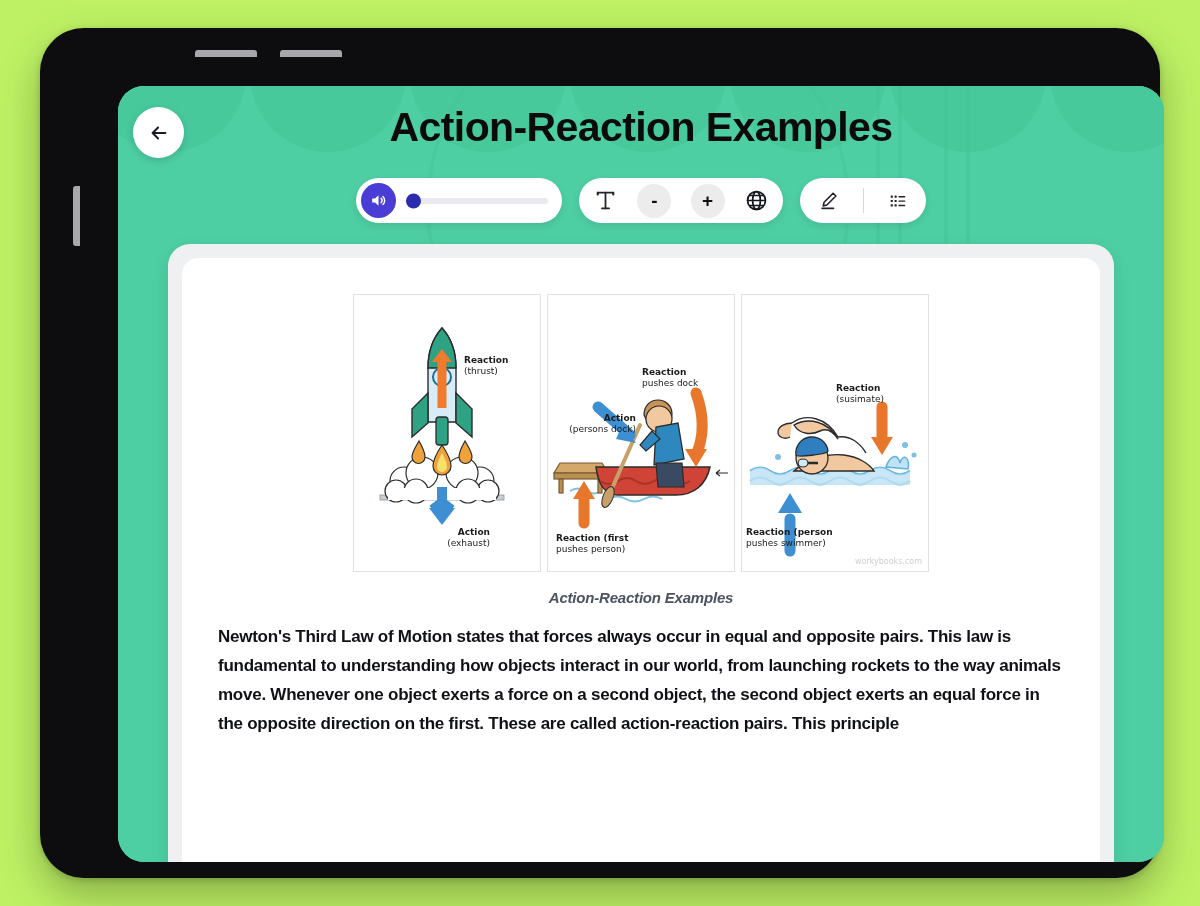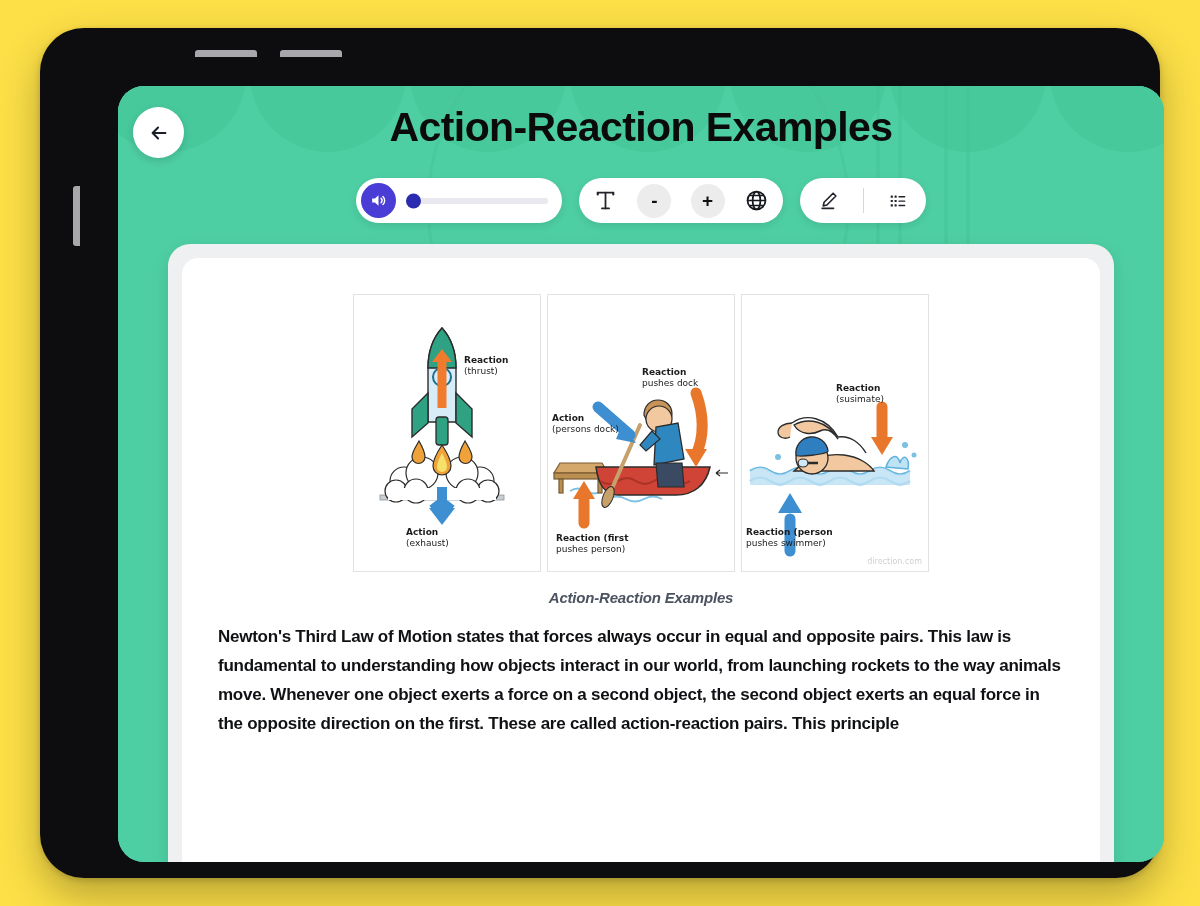--- a/index.html
+++ b/index.html
@@ -6,21 +6,21 @@
   html, body {
     width: 1200px; height: 906px;
     background: #ffffff;
     font-family: "Liberation Sans", sans-serif;
     overflow: hidden;
   }
 
   
   #device-stage {
     position: absolute; inset: 0;
-    background: #fde047;
+    background: #bef264;
   }
   #tablet-frame {
     position: absolute;
     left: 40px; top: 28px;
     width: 1120px; height: 850px;
     background: #0d0d0f;
     border-radius: 44px;
     box-shadow: 0 18px 42px rgba(0,0,0,0.28), 0 2px 6px rgba(0,0,0,0.18);
   }
   .tablet-btn {
@@ -200,21 +200,21 @@
     color: #101114;
     letter-spacing: -0.25px;
   }
 
   .lbl {
     position: absolute;
     font-family: "DejaVu Sans", sans-serif;
     font-size: 9px;
     color: #1b1b1b;
     line-height: 11px;
-    text-align: left;
+    text-align: right;
   }
   .lbl b { font-weight: 700; }
   #swim-watermark {
     position: absolute;
     right: 6px; bottom: 5px;
     font-size: 8px;
     color: #cfcfcf;
     font-family: "DejaVu Sans", sans-serif;
   }
 </style>
@@ -462,21 +462,21 @@
 
                   <path d="M48 256v-32" stroke="#3D8FD1" stroke-width="11" stroke-linecap="round"></path>
                   <path d="M48 198l12 20H36z" fill="#3D8FD1"></path>
                 </svg>
                 <div class="lbl" style="left:94px; top:88px; width:86px; text-align:left;">
                   <b>Reaction</b><br>(susimate)
                 </div>
                 <div class="lbl" style="left:4px; top:232px; width:104px; text-align:left;">
                   <b>Reaction (person</b><br>pushes swimmer)
                 </div>
-                <div id="swim-watermark">direction.com</div>
+                <div id="swim-watermark">workybooks.com</div>
               </div>
 
             </div>
 
             <div id="figure-caption">Action-Reaction Examples</div>
           </div>
 
           <div id="body-text">Newton's Third Law of Motion states that forces always occur in equal and opposite pairs. This law is fundamental to understanding how objects interact in our world, from launching rockets to the way animals move. Whenever one object exerts a force on a second object, the second object exerts an equal force in the opposite direction on the first. These are called action-reaction pairs. This principle</div>
 
         </div>

